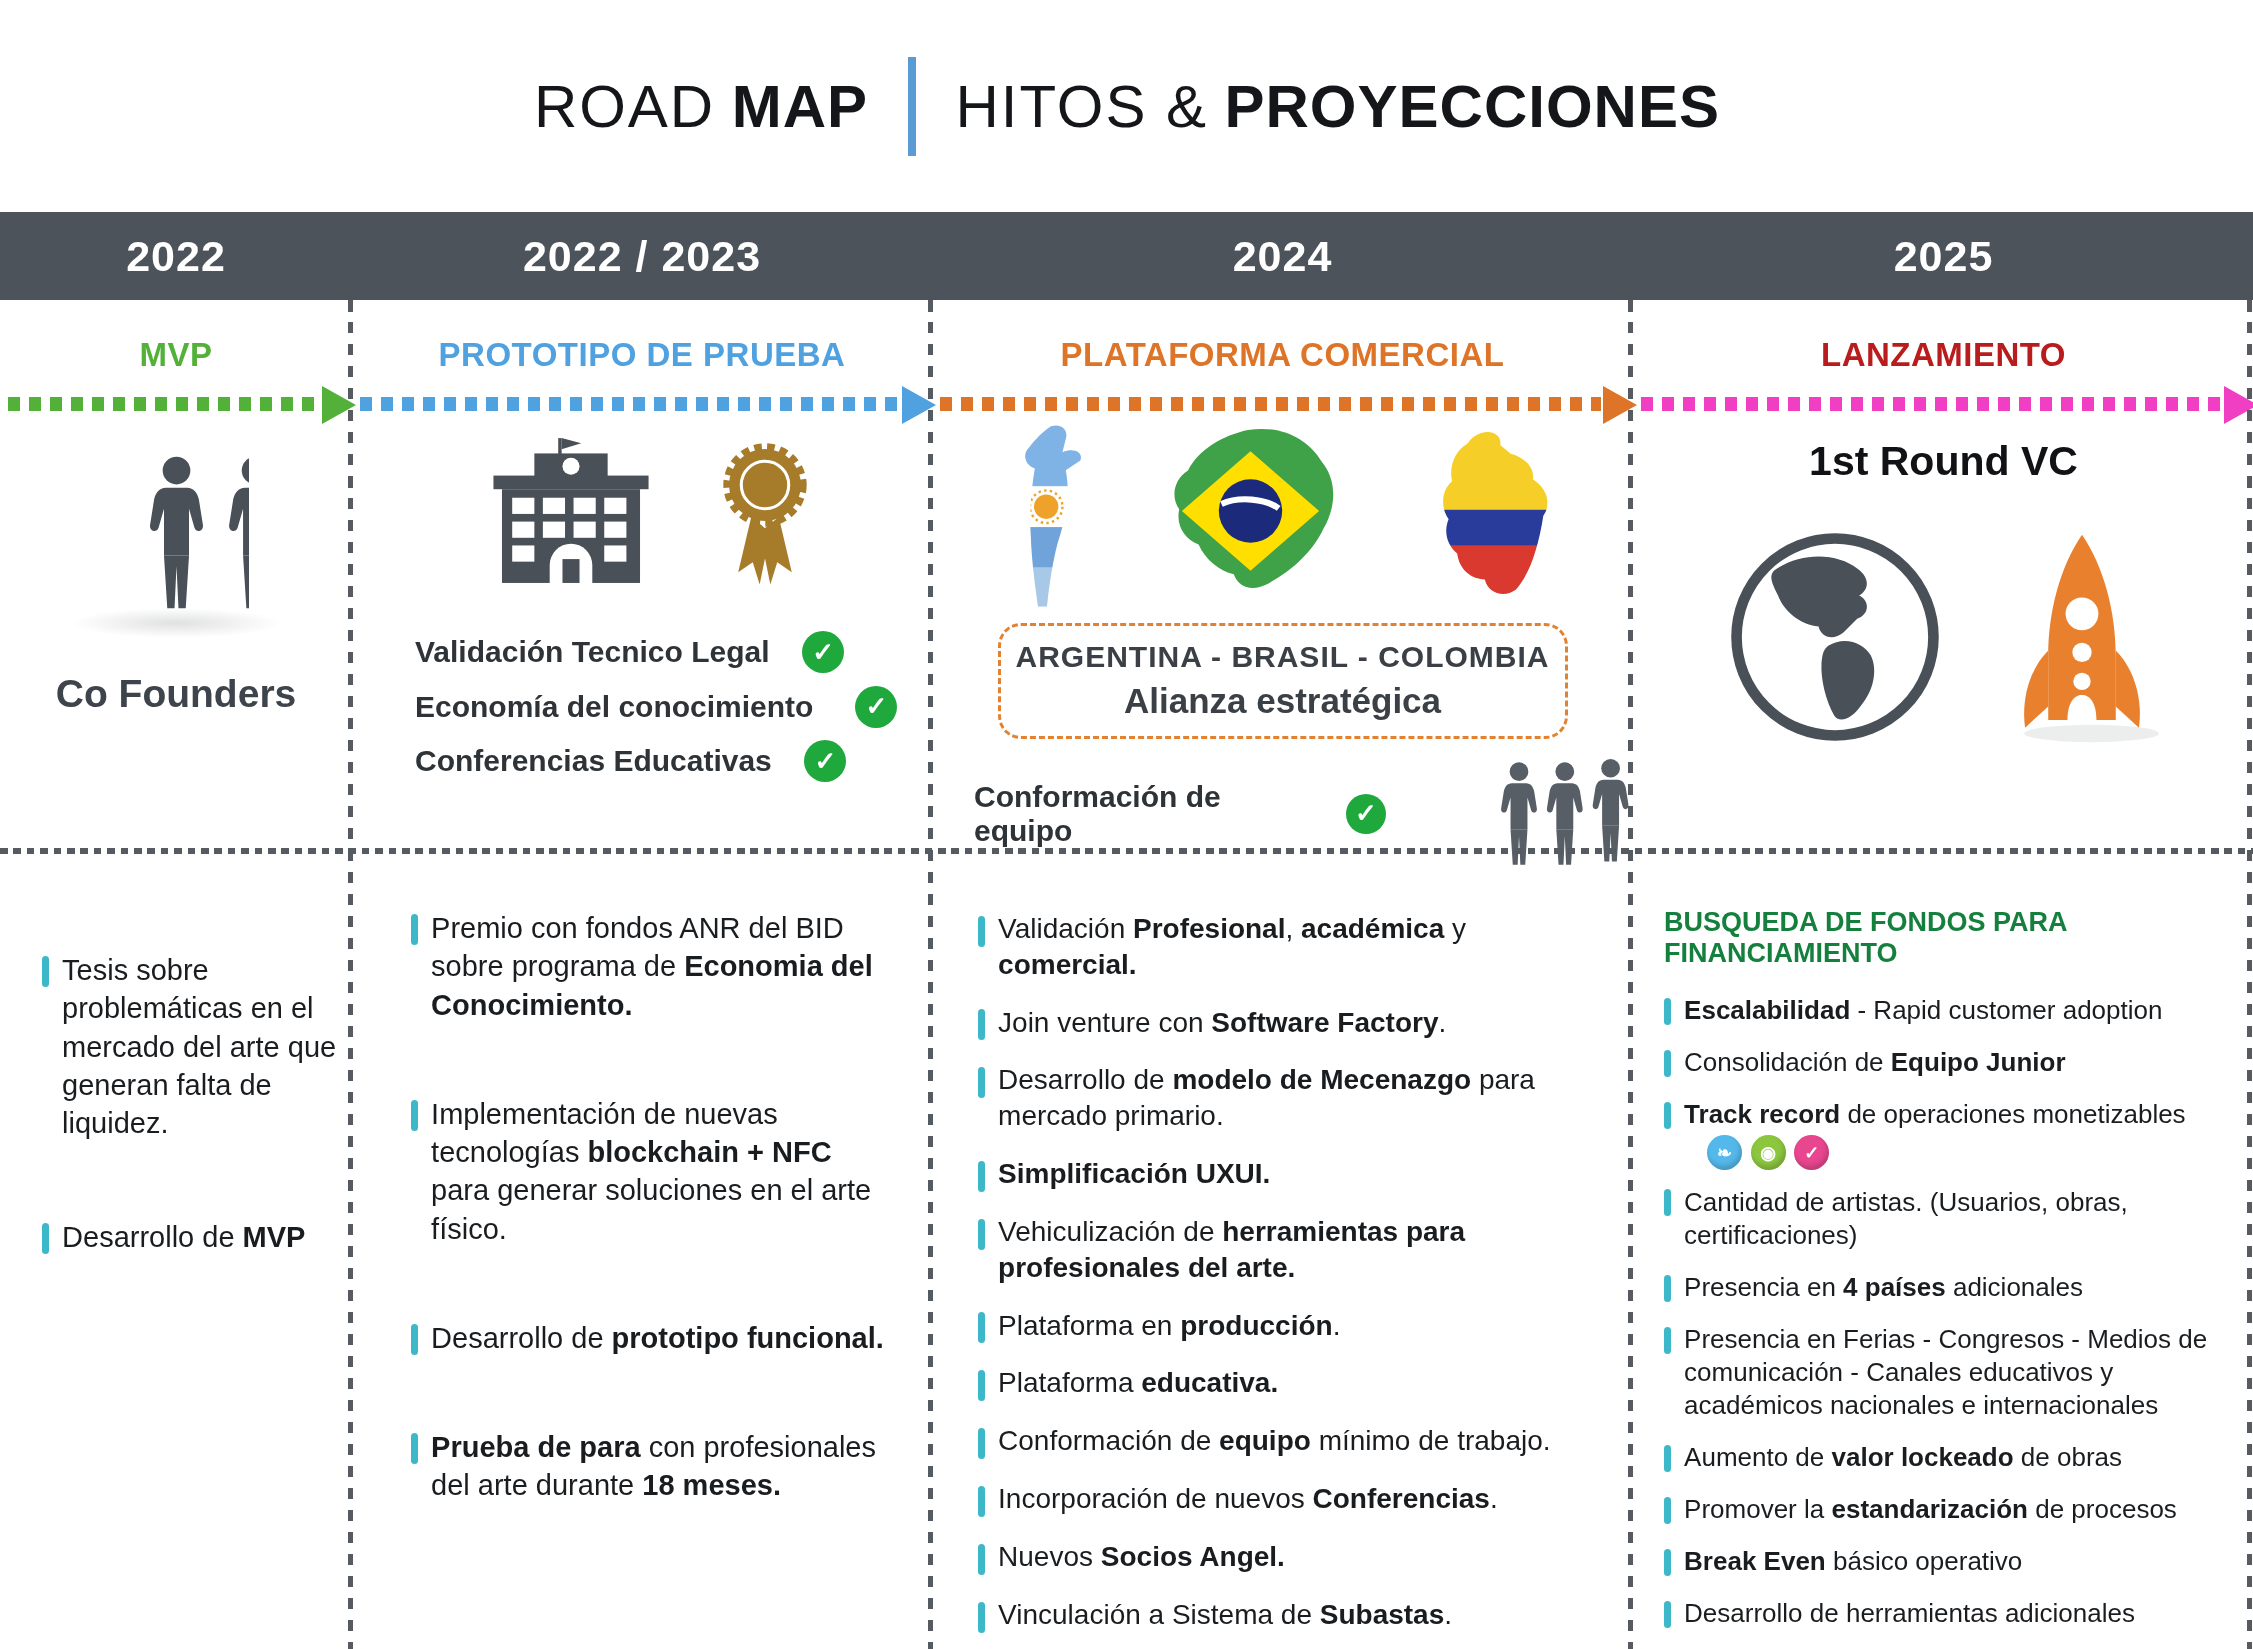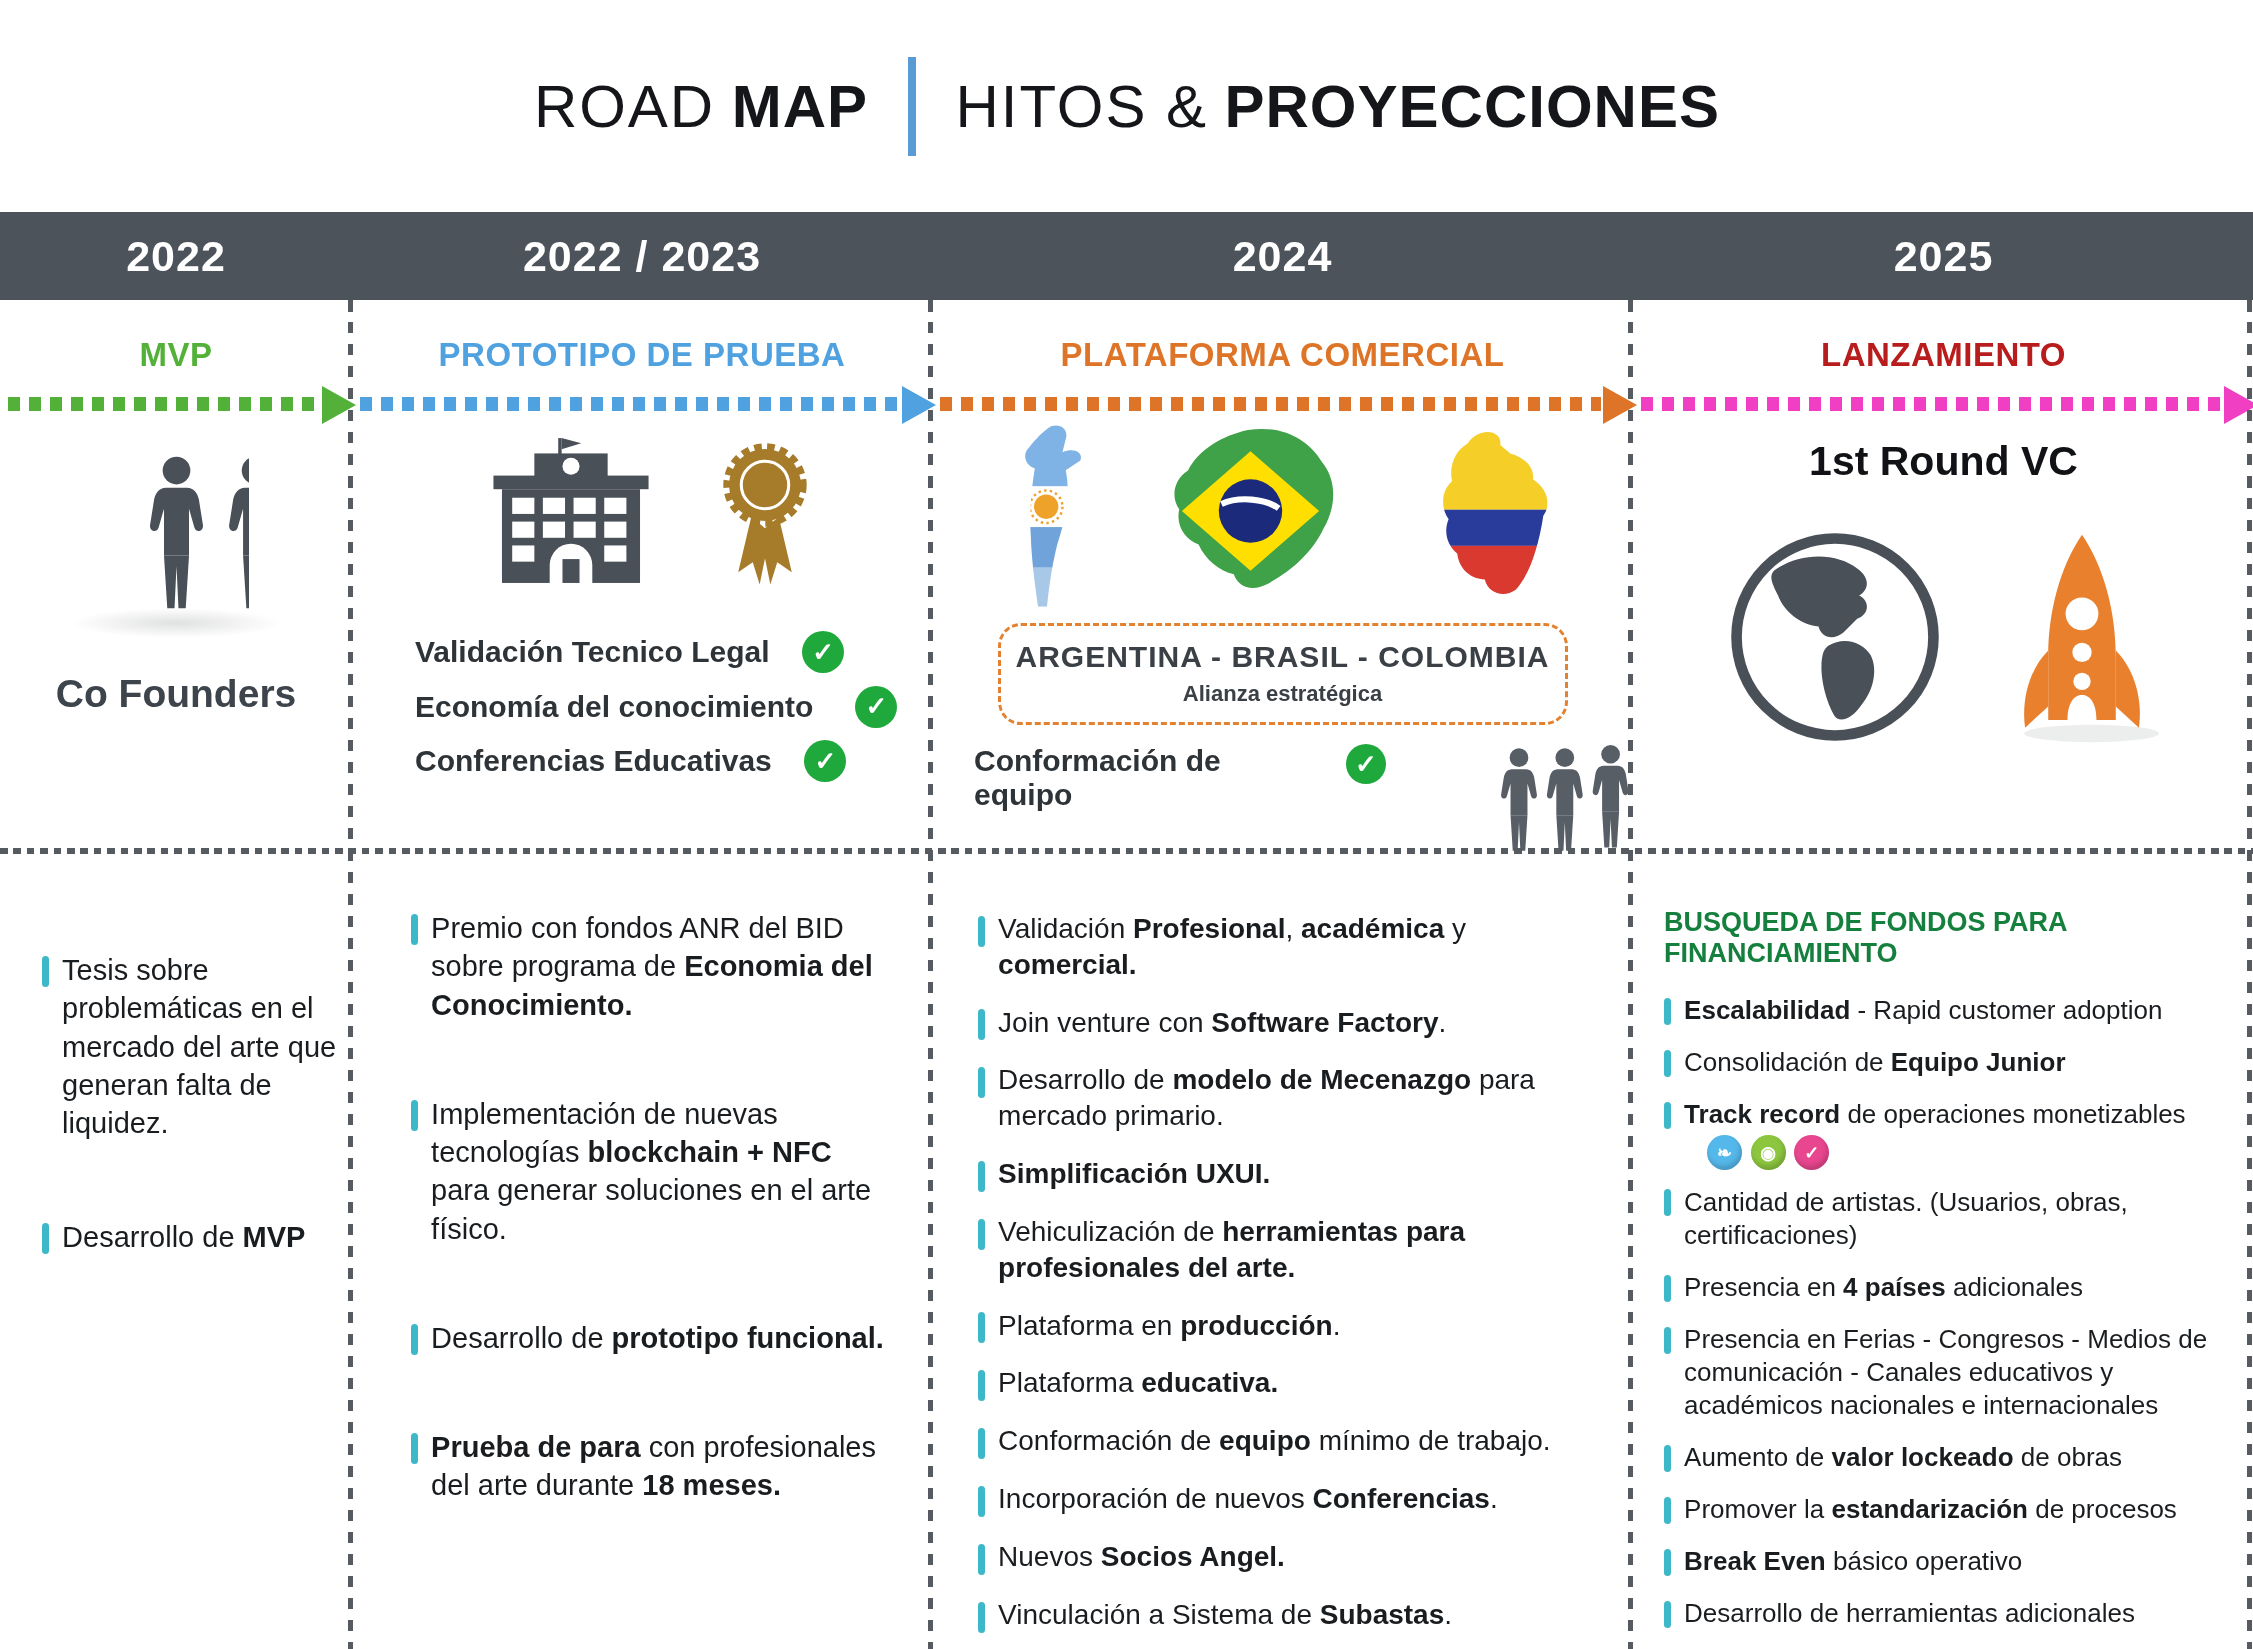--- a/index.html
+++ b/index.html
@@ -63,22 +63,22 @@
   .check{flex:none;width:42px;height:42px;border-radius:50%;background:#1FA83C;color:#fff;
          display:inline-flex;align-items:center;justify-content:center;
          font-size:26px;font-weight:700;margin-left:32.5px;}
   .checkrow:nth-child(2) .check{margin-left:42px;}
 
   
   .flags{display:flex;justify-content:center;align-items:flex-start;gap:57px;margin-top:11.5px;height:187px;}
   .alliance{width:570px;margin:13.4px auto 0;border:3.8px dashed #E2812F;border-radius:23px;
             padding:13.4px 7.6px 15.3px;text-align:center;box-sizing:border-box;}
   .al1{font-size:30px;font-weight:700;color:#3A4046;letter-spacing:1px;}
-  .al2{font-size:22px;font-weight:700;color:#3A4046;margin-top:7.6px;}
-  .teamrow{display:flex;align-items:flex-start;margin:19px 0 0 42px;gap:19px;}
+  .al2{font-size:35px;font-weight:700;color:#3A4046;margin-top:7.6px;}
+  .teamrow{display:flex;align-items:center;margin:19px 0 0 42px;gap:19px;}
   .tlabel{font-size:30px;font-weight:700;color:#2E3338;}
   .teamrow .check{margin-left:0;width:40px;height:40px;}
 
   
   .round{text-align:center;font-size:41px;font-weight:700;color:#101215;margin-top:27px;}
   .launchrow{display:flex;justify-content:center;align-items:center;gap:54px;margin-top:38px;}
 
   
   .bullet{display:flex;align-items:flex-start;}
   .bbar{flex:none;width:6.7px;border-radius:3.8px;background:#3DB8C8;height:31px;margin:4.8px 13.4px 0 0;}

